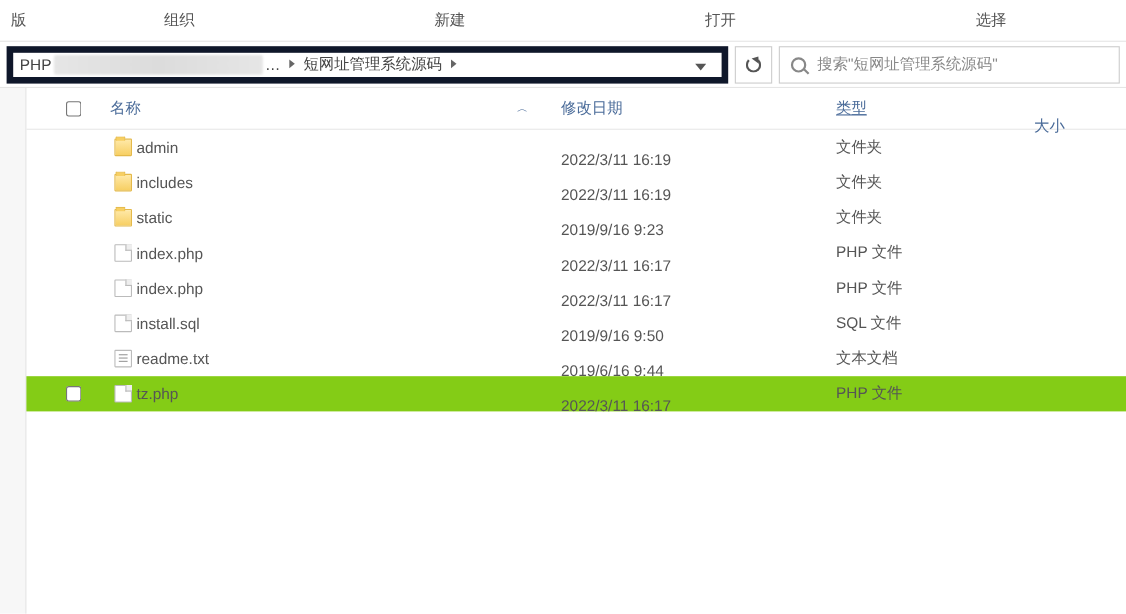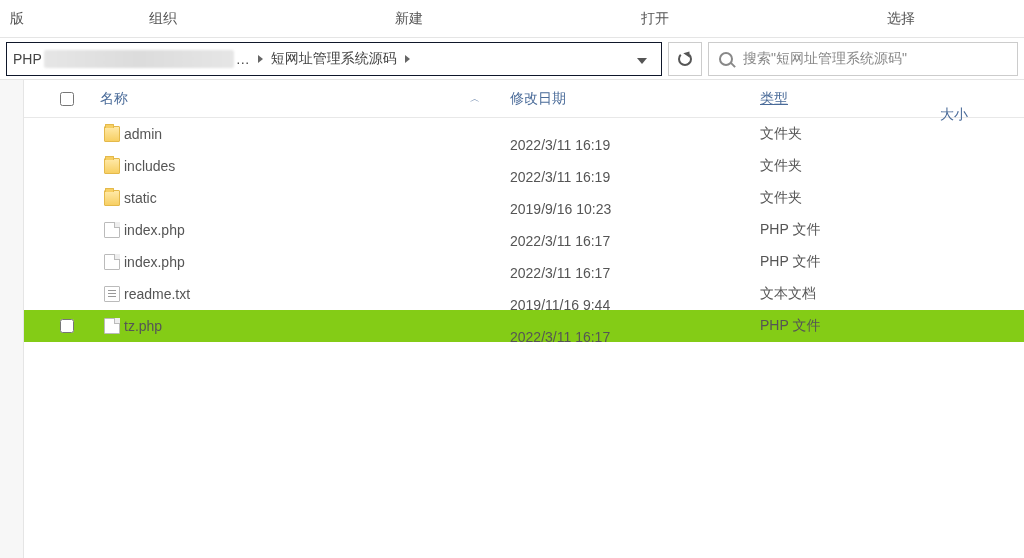--- a/index.html
+++ b/index.html
@@ -35,21 +35,21 @@
     height: 42px;
     display: flex;
     align-items: center;
     border-bottom: 1px solid #e5e5e5;
     padding: 4px 6px;
     gap: 6px;
   }
   .breadcrumb {
     flex: 1;
     height: 34px;
-    border: 1px solid #0f172a;
+    border: 6px solid #0f172a;
     display: flex;
     align-items: center;
     padding: 0 6px;
     color: #444;
     gap: 2px;
     overflow: hidden;
   }
   .breadcrumb .sep { padding: 0 6px; color: #666; font-size: 11px;}
   .breadcrumb .blur {
     width: 190px; height: 18px;
@@ -245,21 +245,21 @@
           <div class="datecell">2022/3/11 16:19</div>
           <div class="typecell">文件夹</div>
           <div class="sizecell"></div>
         </div>
         <div class="row">
           <div class="ck"></div>
           <div class="iconcell">
             <span class="ico ico-folder"></span>
           </div>
           <div class="namecell">static</div>
-          <div class="datecell">2019/9/16 10:23</div>
+          <div class="datecell">2019/9/16 9:23</div>
           <div class="typecell">文件夹</div>
           <div class="sizecell"></div>
         </div>
         <div class="row">
           <div class="ck"></div>
           <div class="iconcell">
             <span class="ico ico-file"></span>
           </div>
           <div class="namecell">index.php</div>
           <div class="datecell">2022/3/11 16:17</div>
@@ -272,24 +272,34 @@
             <span class="ico ico-file"></span>
           </div>
           <div class="namecell">index.php</div>
           <div class="datecell">2022/3/11 16:17</div>
           <div class="typecell">PHP 文件</div>
           <div class="sizecell"></div>
         </div>
         <div class="row">
           <div class="ck"></div>
           <div class="iconcell">
+            <span class="ico ico-file"></span>
+          </div>
+          <div class="namecell">install.sql</div>
+          <div class="datecell">2019/9/16 9:50</div>
+          <div class="typecell">SQL 文件</div>
+          <div class="sizecell"></div>
+        </div>
+        <div class="row">
+          <div class="ck"></div>
+          <div class="iconcell">
             <span class="ico ico-txt"></span>
           </div>
           <div class="namecell">readme.txt</div>
-          <div class="datecell">2019/11/16 9:44</div>
+          <div class="datecell">2019/6/16 9:44</div>
           <div class="typecell">文本文档</div>
           <div class="sizecell"></div>
         </div>
         <div class="row selected">
           <div class="ck">
             <input type="checkbox" style="">
           </div>
           <div class="iconcell">
             <span class="ico ico-file"></span>
           </div>

